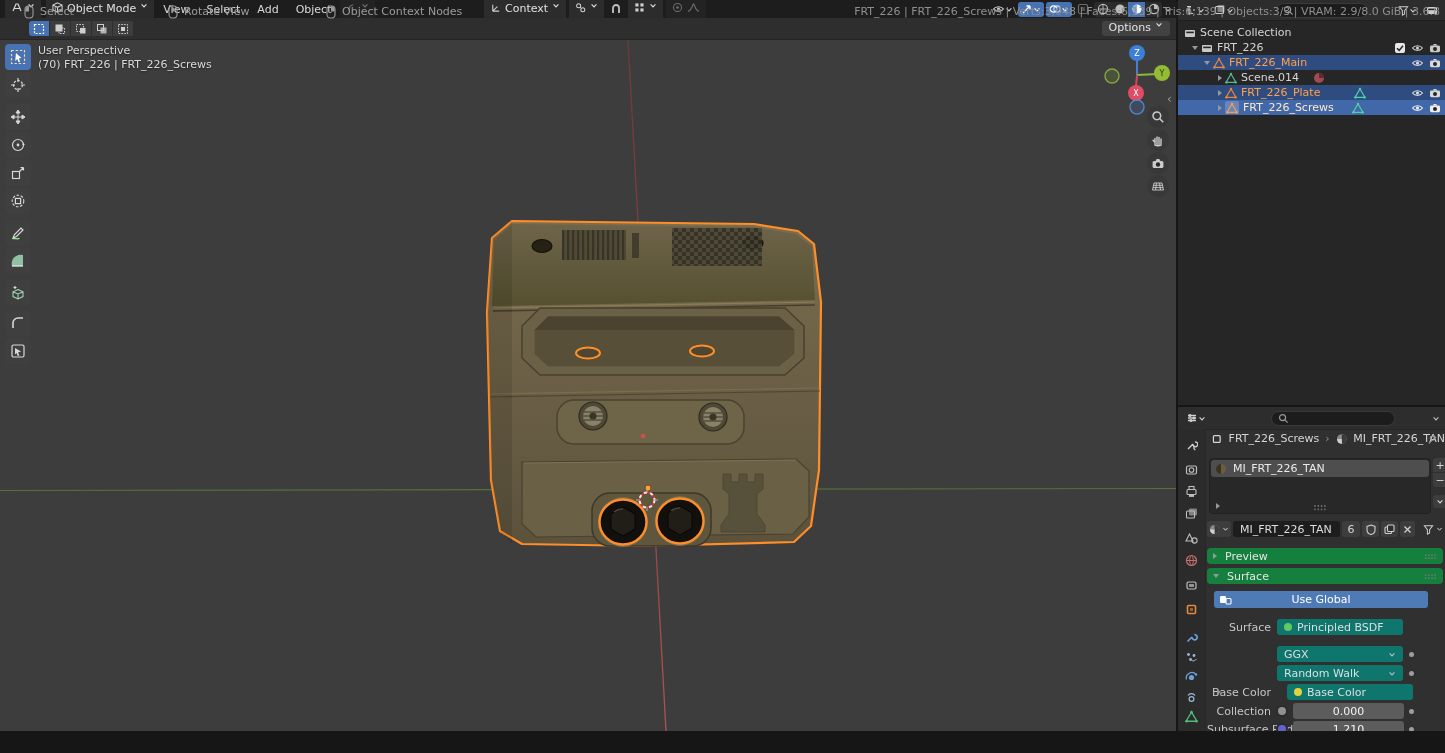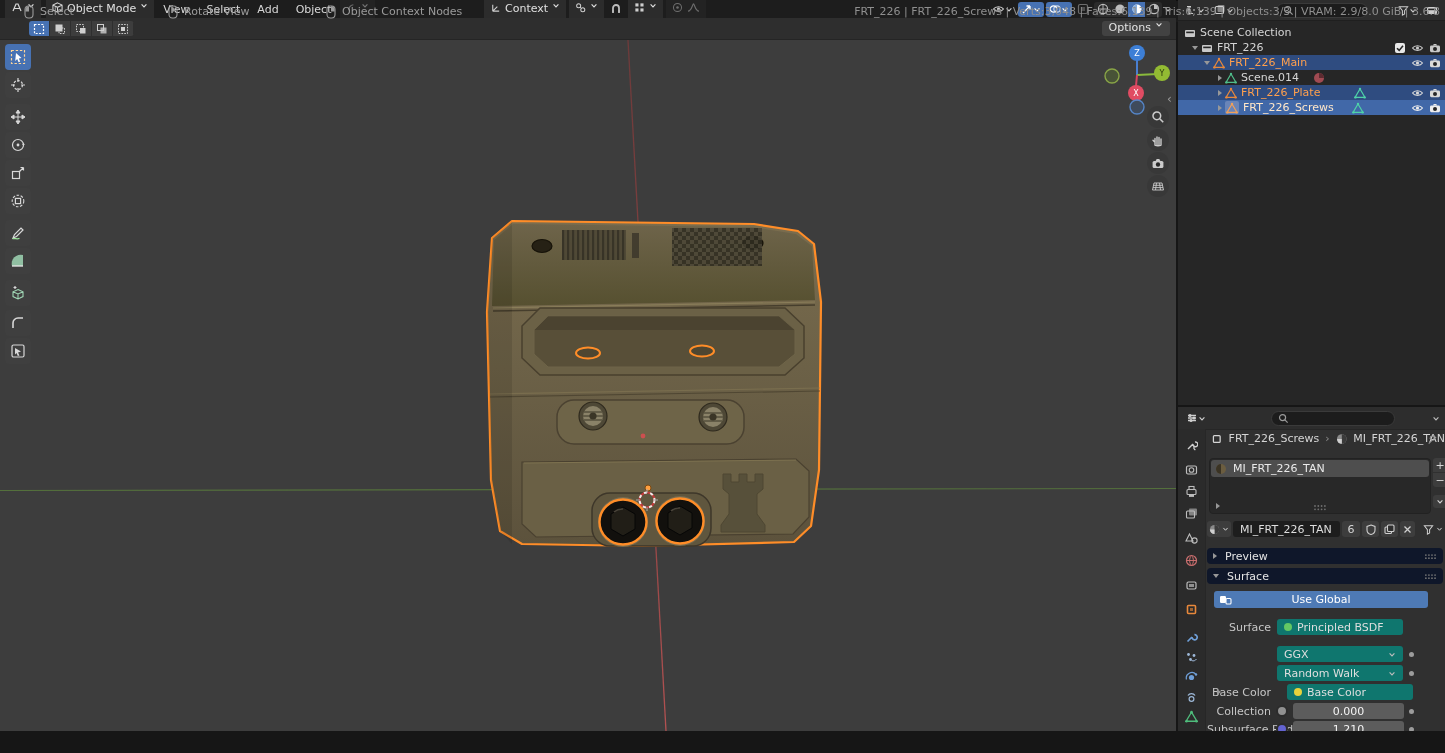--- a/index.html
+++ b/index.html
@@ -60,21 +60,21 @@
   #props{left:1178px;top:407px;width:267px;height:324px;background:#303030;box-sizing:border-box}
   #p-hdr{height:22px;background:#2d2d2d;display:flex;align-items:center;gap:4px;padding:0 5px;border-bottom:1px solid #262626}
   #p-body{position:absolute;top:22px;left:0;right:0;bottom:0;overflow:hidden}
   #ptabs{position:absolute;left:0;top:0;width:27px;bottom:0;background:#2b2b2b;border-right:1px solid #272727}
   .ptab{position:absolute;left:2px;width:23px;height:21px;display:flex;align-items:center;justify-content:center;border-radius:3px 0 0 3px}
   #pcontent{position:absolute;left:27px;right:0;top:0;bottom:0}
   .prow{position:absolute;left:0;right:0;display:flex;align-items:center}
   .plabel{width:64px;text-align:right;color:#c6c6c6;flex:0 0 64px;white-space:nowrap}
   .dfield{background:#0f766e;border-radius:3px;height:16px;display:flex;align-items:center;gap:5px;padding:0 7px;color:#dedede;box-sizing:border-box}
   .slider{background:#5c5c5c;border-radius:3px;height:16px;display:flex;align-items:center;justify-content:center;color:#f4f4f4;box-sizing:border-box}
-  .panelhdr{position:absolute;left:2px;right:2px;height:16px;background:#0f172a;border-radius:4px;display:flex;align-items:center;gap:5px;padding:0 6px;color:#e4e4e4;box-sizing:border-box}
+  .panelhdr{position:absolute;left:2px;right:2px;height:16px;background:#15803d;border-radius:4px;display:flex;align-items:center;gap:5px;padding:0 6px;color:#e4e4e4;box-sizing:border-box}
   .sockdot{width:8px;height:8px;border-radius:50%;flex:0 0 8px}
   .animdot{width:5px;height:5px;border-radius:50%;background:#9c9c9c;flex:0 0 5px}
   .smallbtn{background:#3d3d3d;border-radius:3px;height:16px;display:flex;align-items:center;justify-content:center;color:#d5d5d5;box-sizing:border-box}
 
   
   #status{left:0;top:731px;width:1445px;height:22px;background:#1b1b1b;border-top:1px solid #0e0e0e;display:flex;align-items:center;box-sizing:border-box;color:#9b9b9b}
   .skey{display:flex;align-items:center;gap:6px;position:absolute}
   #stats{position:absolute;right:5px;color:#8f8f8f;white-space:nowrap}
 </style>
 </head>
@@ -446,20 +446,24 @@
       <circle cx="166" cy="276" r="3" fill="#ffa040" stroke="#7c4a12" stroke-width="1"></circle>
       <g>
         <circle cx="165" cy="288" r="7.5" fill="none" stroke="#c23b3b" stroke-width="2"></circle>
         <circle cx="165" cy="288" r="7.5" fill="none" stroke="#ececec" stroke-width="2" stroke-dasharray="3.2 3.2"></circle>
         <path d="M165 277 V281 M165 295 V299 M154 288 H158 M172 288 H176" stroke="#aaa" stroke-width="1"></path>
       </g>
 
       <path d="M10 26 L30 9 L30 332 L18 319 L9 268 L5 100 Z" fill="#000" opacity=".1"></path>
     </svg>
 
+    <div id="vptext" class="abs">
+      <div>User Perspective</div>
+      <div>(70) FRT_226 | FRT_226_Screws</div>
+    </div>
 
     <div class="tbtn on" style="top:4px">
         <svg width="16" height="16" viewBox="0 0 16 16">
           <rect x="1.5" y="1.5" width="13" height="13" fill="none" stroke="#ffd79a" stroke-width="1.2" stroke-dasharray="2.4 1.8"></rect>
           <path d="M6 4 L11.5 9 L8.8 9.4 L10.2 12.6 L8.6 13.3 L7.2 10.1 L5.2 12 Z" fill="#fff"></path>
         </svg>
       </div>
     <div class="tbtn" style="top:32px">
         <svg width="16" height="16" viewBox="0 0 16 16">
           <circle cx="8" cy="8" r="4.5" fill="none" stroke="#d8d8d8" stroke-width="1.2" stroke-dasharray="2.4 1.6"></circle>

